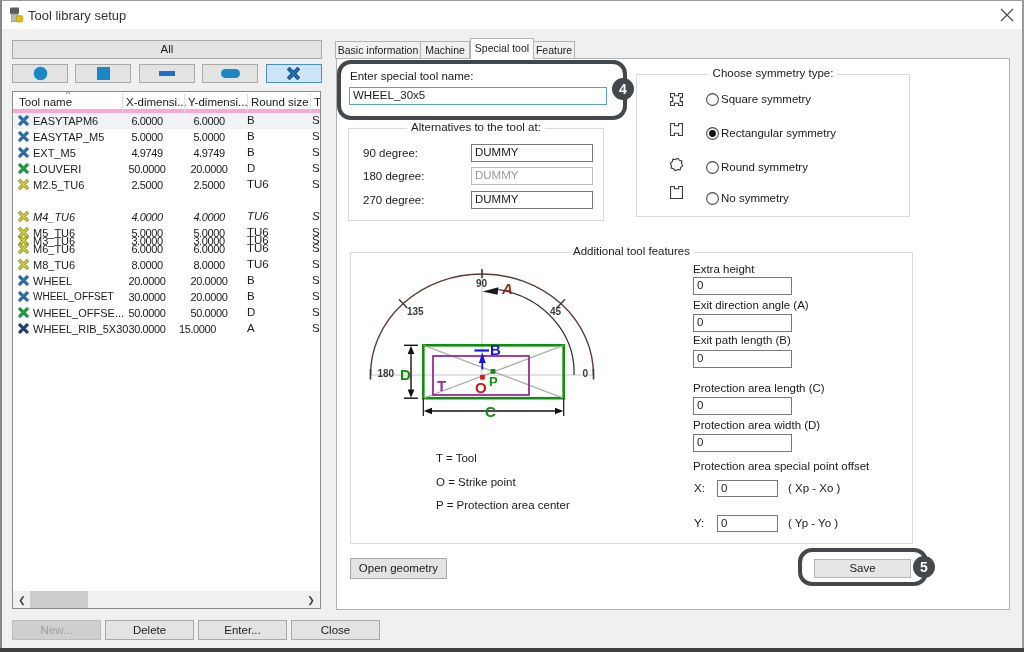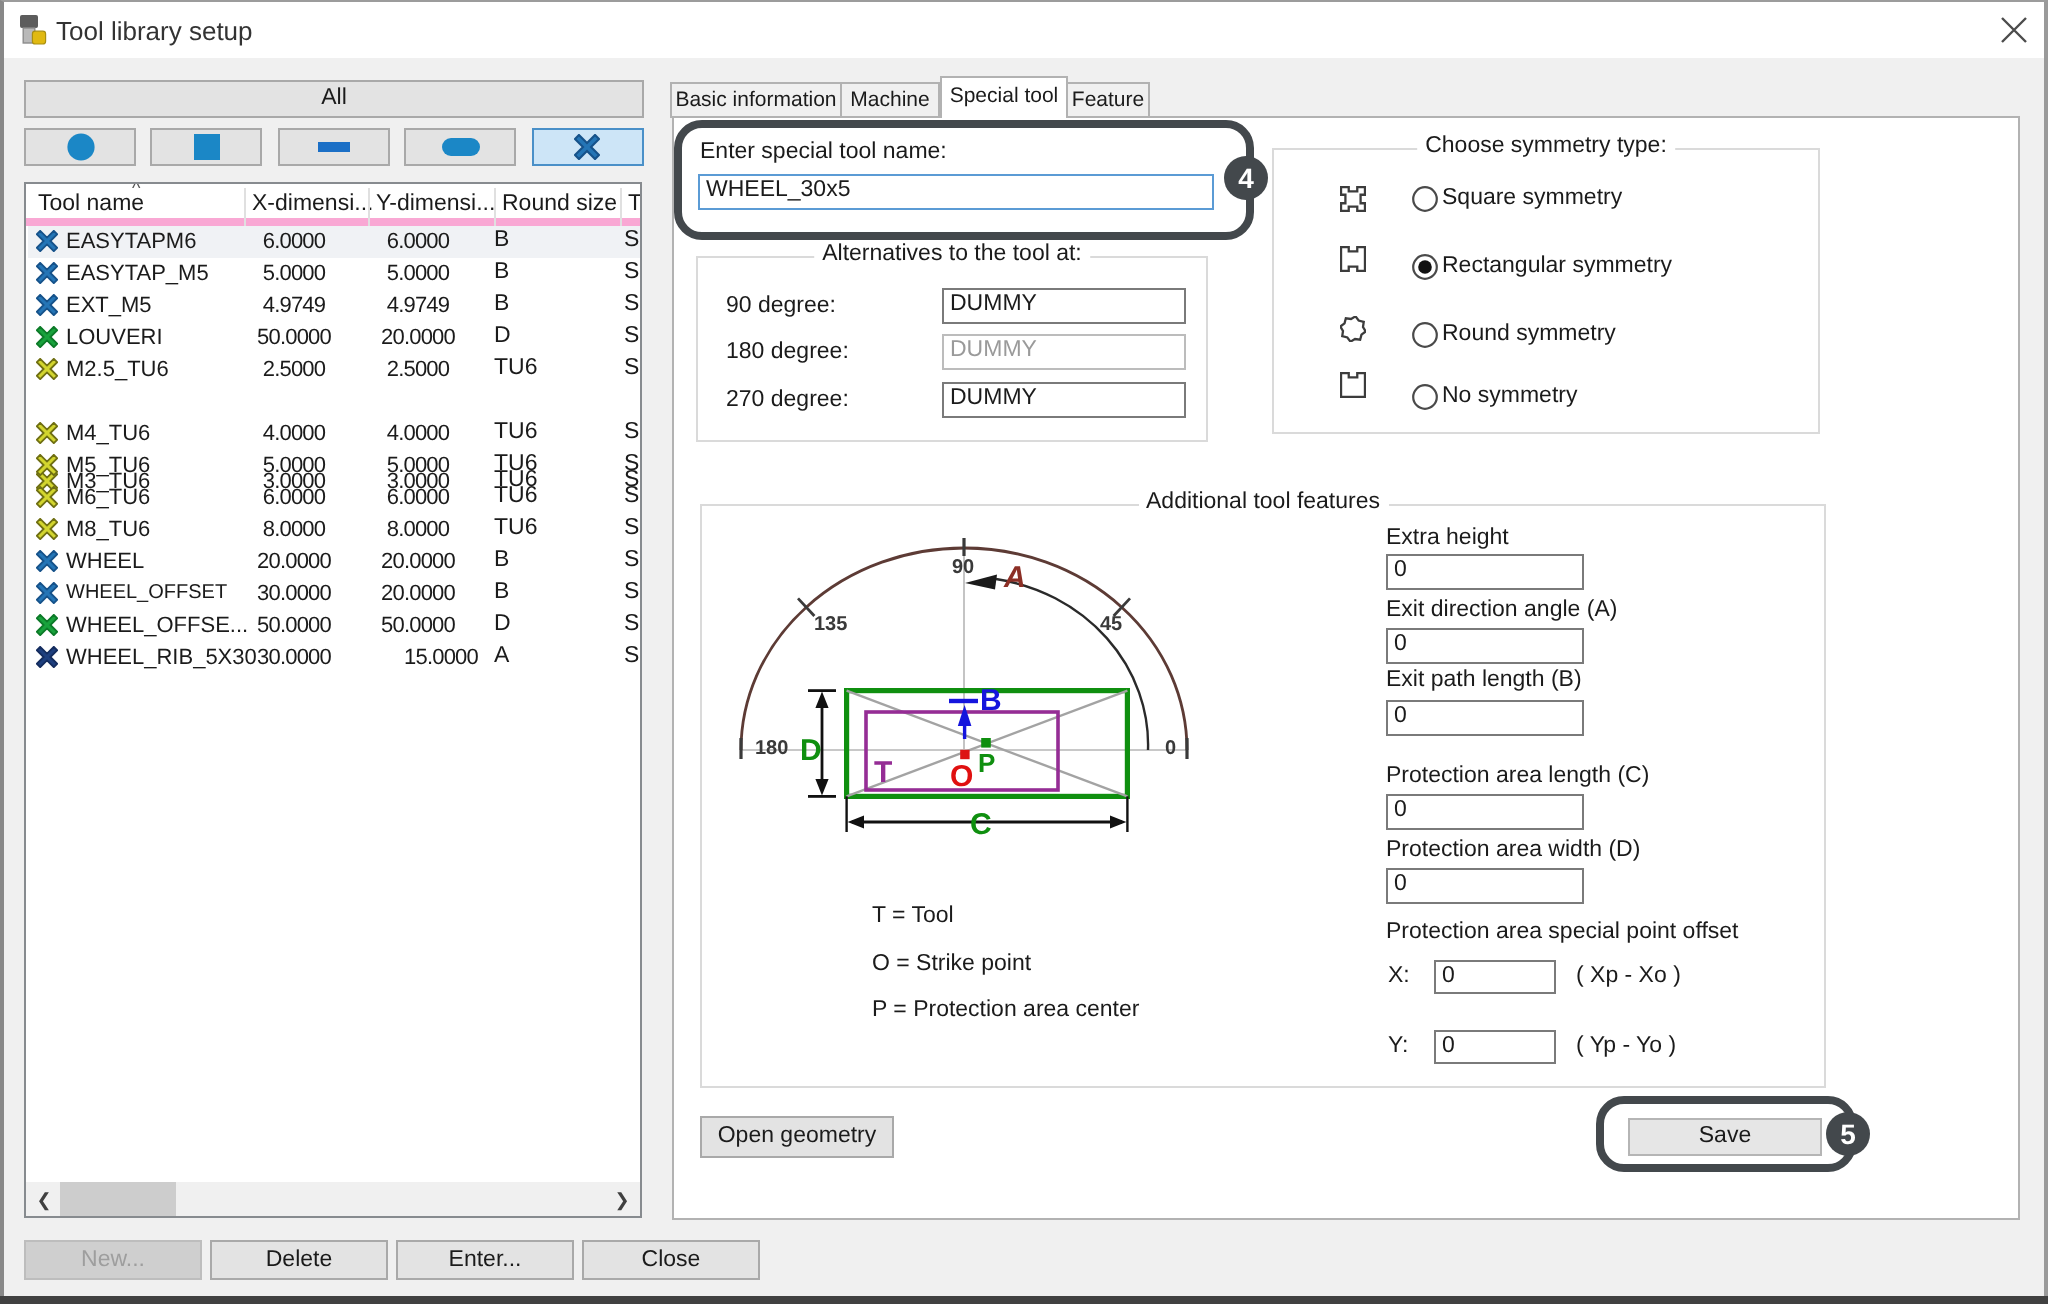--- a/index.html
+++ b/index.html
@@ -112,21 +112,21 @@
 <div style="position:absolute;left:1px;top:101px;width:307px;height:16px;margin-top:40px;">
       <svg style="position:absolute;left:4px;top:2px" width="11" height="11" viewBox="0 0 11 11">
         <path d="M2.1,0.4 L5.5,3.8 L8.9,0.4 L10.6,2.1 L7.2,5.5 L10.6,8.9 L8.9,10.6 L5.5,7.2 L2.1,10.6 L0.4,8.9 L3.8,5.5 L0.4,2.1 Z" fill="#d2d52e" stroke="#6f6f12" stroke-width="0.9"></path>
       </svg>
       <span style="position:absolute;left:19px;top:2px;font-size:11px;white-space:nowrap">M3_TU6</span>
       <span class="num" style="position:absolute;left:103px;top:2px;width:60px;text-align:center">3.0000</span>
       <span class="num" style="position:absolute;left:165px;top:2px;width:60px;text-align:center">3.0000</span>
       <span style="position:absolute;left:233px;top:1px">TU6</span>
       <span style="position:absolute;left:298px;top:1px">SP</span>
     </div>
-<div style="position:absolute;left:1px;top:117px;width:307px;height:16px;">
+<div style="position:absolute;left:1px;top:117px;width:307px;height:16px;font-style:italic;">
       <svg style="position:absolute;left:4px;top:2px" width="11" height="11" viewBox="0 0 11 11">
         <path d="M2.1,0.4 L5.5,3.8 L8.9,0.4 L10.6,2.1 L7.2,5.5 L10.6,8.9 L8.9,10.6 L5.5,7.2 L2.1,10.6 L0.4,8.9 L3.8,5.5 L0.4,2.1 Z" fill="#d2d52e" stroke="#6f6f12" stroke-width="0.9"></path>
       </svg>
       <span style="position:absolute;left:19px;top:2px;font-size:11px;white-space:nowrap">M4_TU6</span>
       <span class="num" style="position:absolute;left:103px;top:2px;width:60px;text-align:center">4.0000</span>
       <span class="num" style="position:absolute;left:165px;top:2px;width:60px;text-align:center">4.0000</span>
       <span style="position:absolute;left:233px;top:1px">TU6</span>
       <span style="position:absolute;left:298px;top:1px">SP</span>
     </div>
 <div style="position:absolute;left:1px;top:133px;width:307px;height:16px;">
@@ -188,21 +188,21 @@
       <span class="num" style="position:absolute;left:165px;top:2px;width:60px;text-align:center">50.0000</span>
       <span style="position:absolute;left:233px;top:1px">D</span>
       <span style="position:absolute;left:298px;top:1px">SP</span>
     </div>
 <div style="position:absolute;left:1px;top:229px;width:307px;height:16px;">
       <svg style="position:absolute;left:4px;top:2px" width="11" height="11" viewBox="0 0 11 11">
         <path d="M2.1,0.4 L5.5,3.8 L8.9,0.4 L10.6,2.1 L7.2,5.5 L10.6,8.9 L8.9,10.6 L5.5,7.2 L2.1,10.6 L0.4,8.9 L3.8,5.5 L0.4,2.1 Z" fill="#1e3f7e" stroke="#142c5e" stroke-width="0.9"></path>
       </svg>
       <span style="position:absolute;left:19px;top:2px;font-size:11px;white-space:nowrap">WHEEL_RIB_5X30</span>
       <span class="num" style="position:absolute;left:103px;top:2px;width:60px;text-align:center">30.0000</span>
-      <span class="num" style="position:absolute;left:165px;top:2px;width:60px;text-align:right">15.0000</span>
+      <span class="num" style="position:absolute;left:165px;top:2px;width:60px;text-align:left">15.0000</span>
       <span style="position:absolute;left:233px;top:1px">A</span>
       <span style="position:absolute;left:298px;top:1px">SP</span>
     </div>
 
   <div class="abs" style="left:0;top:499px;width:307px;height:17px;background:#f0f0f0">
     <div class="abs" style="left:2px;top:2px;width:14px;height:14px;color:#404040;font-size:9px;text-align:center;line-height:14px">❮</div>
     <div class="abs" style="left:291px;top:2px;width:14px;height:14px;color:#404040;font-size:9px;text-align:center;line-height:14px">❯</div>
     <div class="abs" style="left:17px;top:0;width:58px;height:17px;background:#cdcdcd"></div>
   </div>
 </div>

